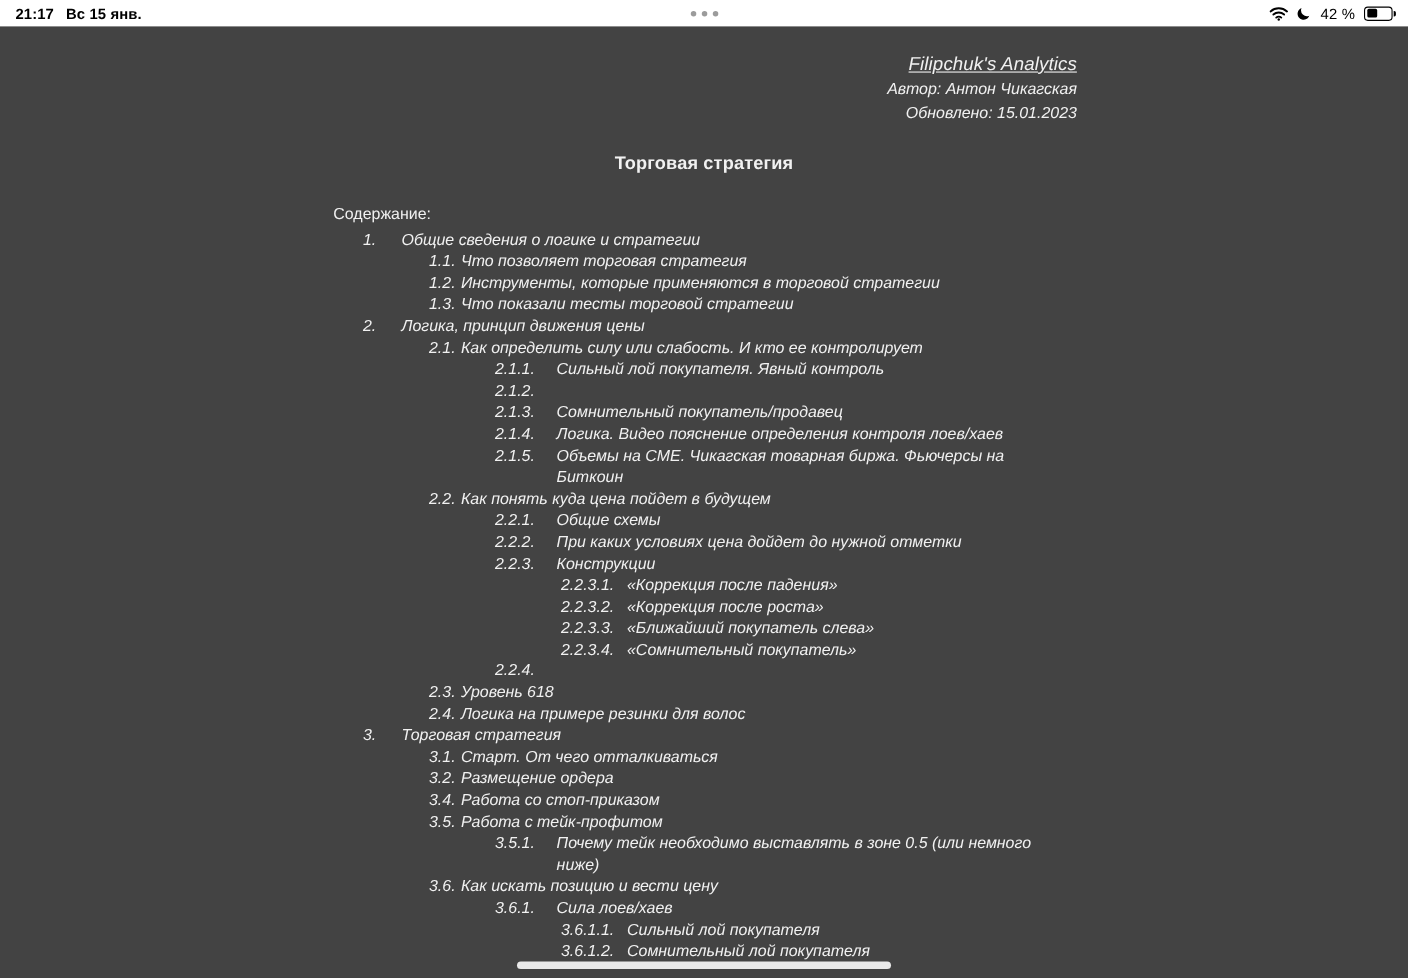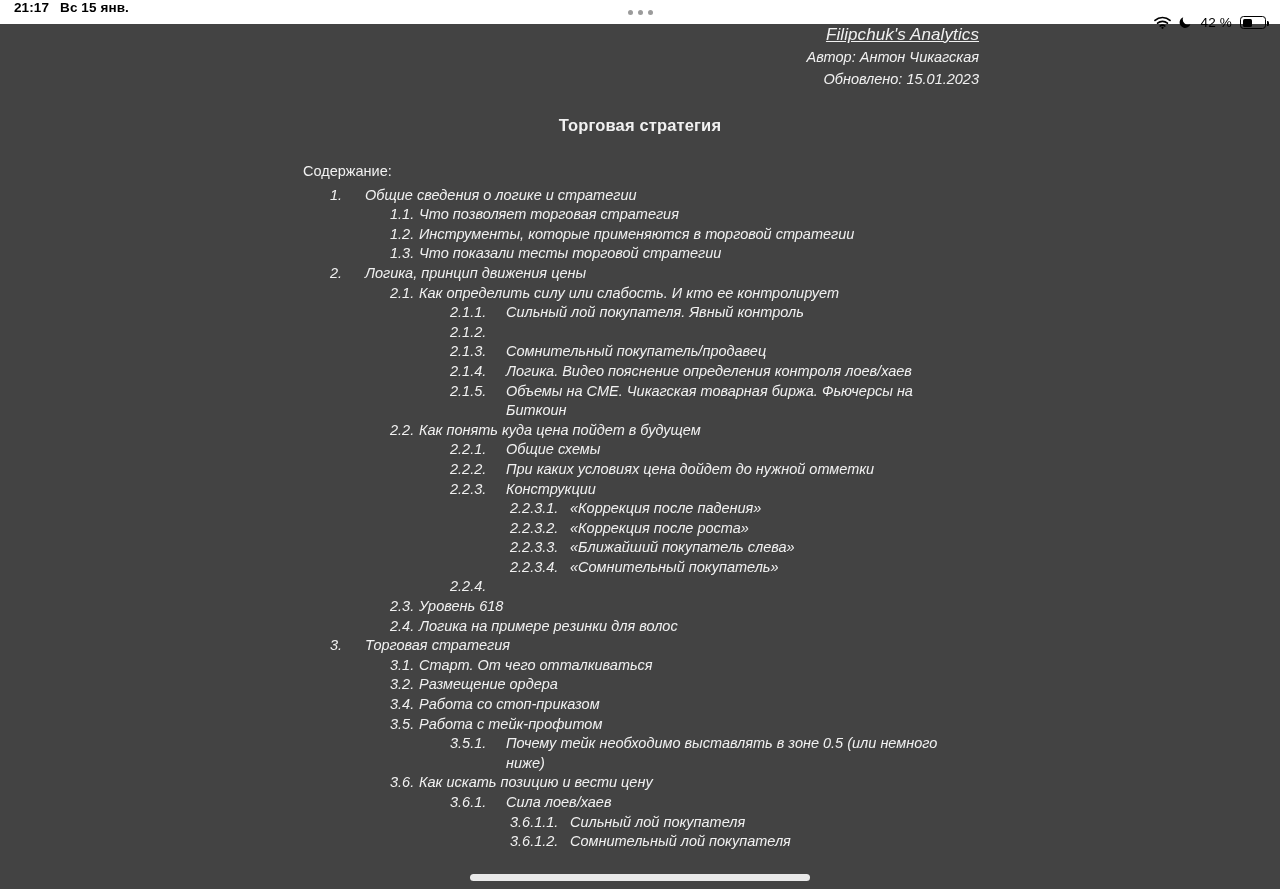--- a/index.html
+++ b/index.html
@@ -17,28 +17,27 @@
 
   
   .statusbar {
     position: absolute;
     top: 0; left: 0;
     width: 1280px;
     height: 24px;
     background: #ffffff;
     color: #000000;
     display: flex;
-    align-items: flex-start;
+    align-items: center;
     box-sizing: border-box;
     padding: 0 14px;
     font-size: 13.5px;
     font-weight: 600;
     letter-spacing: 0.1px;
     z-index: 20;
-    flex-direction: column;
   }
   .sb-left {
     display: flex;
     align-items: baseline;
     gap: 11px;
     white-space: nowrap;
   }
   .sb-center {
     position: absolute;
     left: 0; right: 0;
@@ -105,20 +104,21 @@
     width: 1280px;
     height: 865px;
     background: #434343;
     color: #f1f1f1;
     overflow: hidden;
   }
 
   .meta {
     text-align: right;
     padding-right: 301px;
+    padding-top: 24px;
     font-style: italic;
     line-height: 22px;
   }
   .meta .brand {
     font-size: 17px;
     text-decoration: underline;
     font-style: italic;
     letter-spacing: 0.1px;
   }
   .meta .line {

